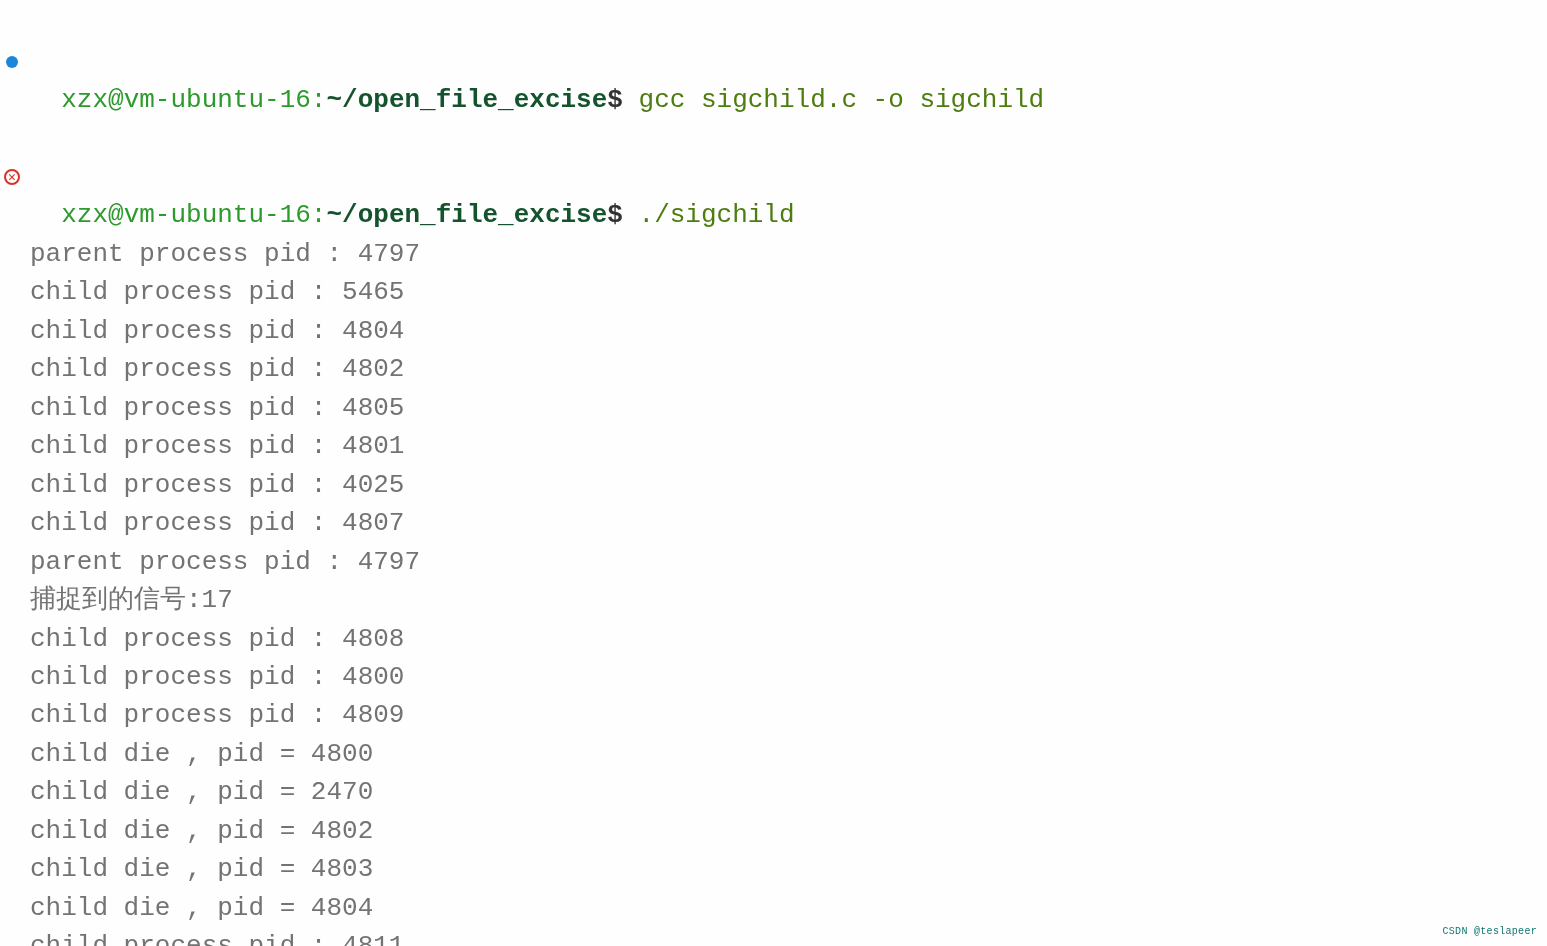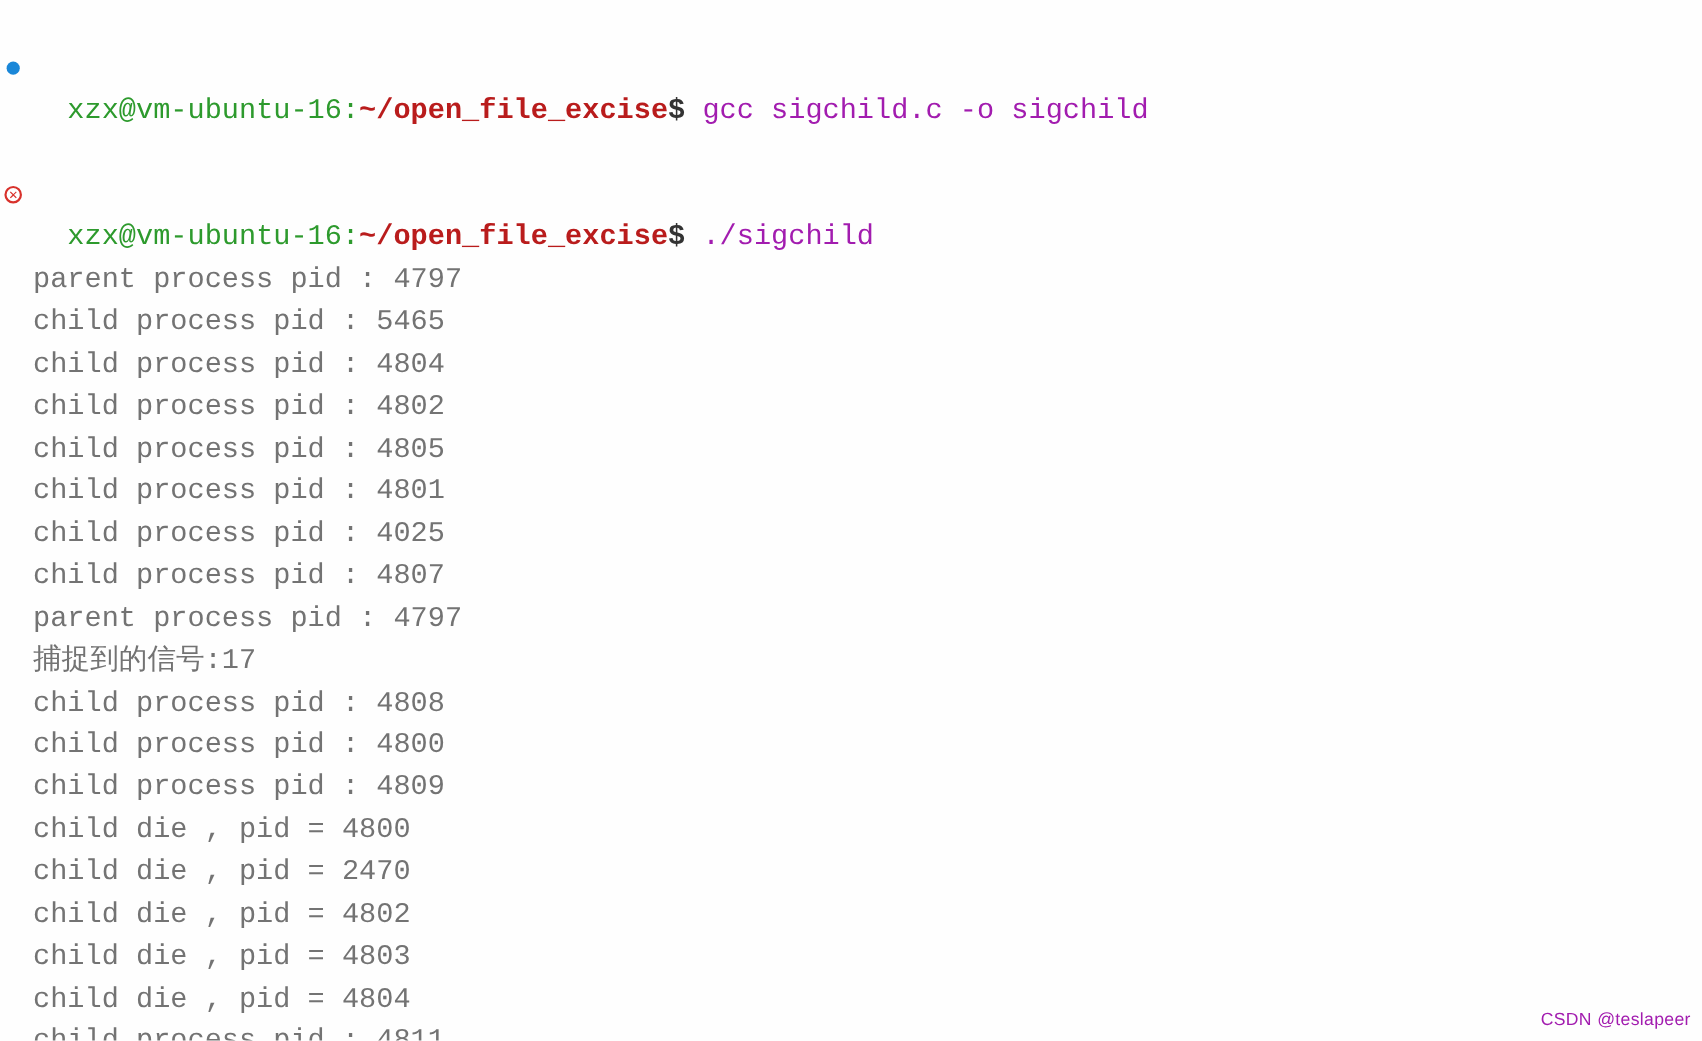--- a/index.html
+++ b/index.html
@@ -46,31 +46,31 @@
     display: flex;
     align-items: center;
     justify-content: center;
     color: #d8312b;
     font-size: 13px;
     line-height: 1;
     font-weight: bold;
     box-sizing: border-box;
   }
   .user { color: #2d9a2d; font-weight: normal; }
-  .path { color: #b91c1c; font-weight: bold; }
+  .path { color: #14532d; font-weight: bold; }
   .dollar { color: #333; font-weight: bold; }
-  .cmd { color: #a21caf; }
+  .cmd { color: #4d7c0f; }
   .out { color: #737373; }
   .watermark {
     position: absolute;
     right: 10px;
     bottom: 6px;
-    font-size: 16px;
-    color: #a21caf;
-    font-family: Liberation Sans, sans-serif;
+    font-size: 10px;
+    color: #0f766e;
+    font-family: Liberation Mono, monospace;
     letter-spacing: 0.3px;
   }
 </style>
 </head>
 <body>
 
 <div class="line">
   <span class="gutter"><span class="dot-blue"></span></span>
   <span class="user">xzx@vm-ubuntu-16</span><span class="user">:</span><span class="path">~/open_file_excise</span><span class="dollar">$</span><span class="cmd"> </span><span class="cmd">gcc sigchild.c -o sigchild</span>
 </div>

